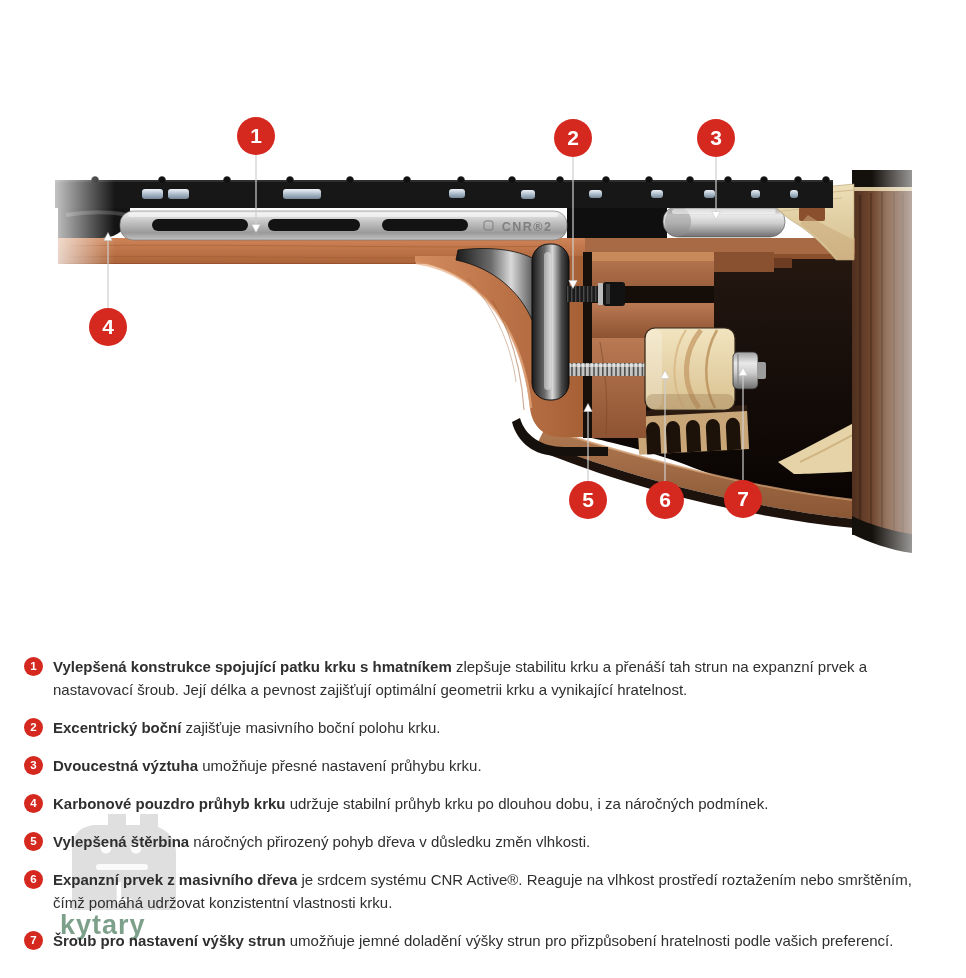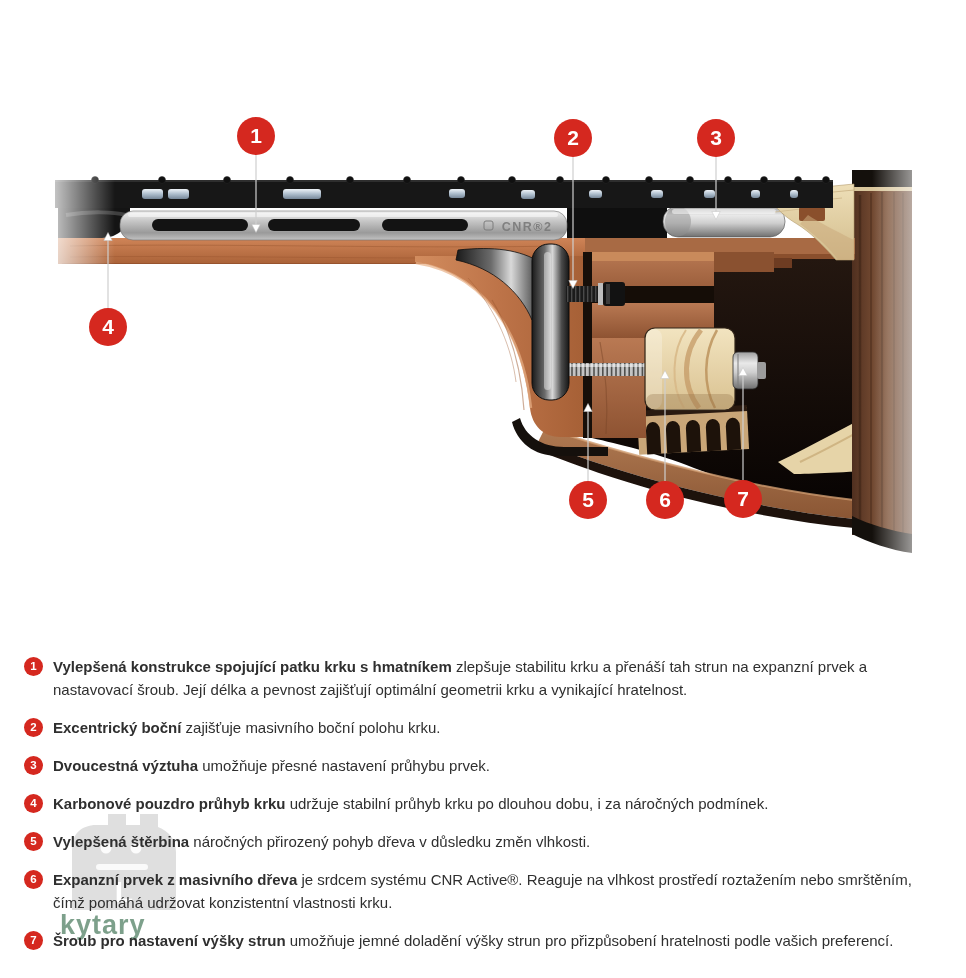--- a/index.html
+++ b/index.html
@@ -356,21 +356,21 @@
     <li>
       <span class="badge">1</span>
       <p class="ltext"><b>Vylepšená konstrukce spojující patku krku s hmatníkem</b><span> zlepšuje stabilitu krku a přenáší tah strun na expanzní prvek a nastavovací šroub. Její délka a pevnost zajišťují optimální geometrii krku a vynikající hratelnost.</span></p>
     </li>
     <li>
       <span class="badge">2</span>
       <p class="ltext"><b>Excentrický boční</b><span> zajišťuje masivního boční polohu krku.</span></p>
     </li>
     <li>
       <span class="badge">3</span>
-      <p class="ltext"><b>Dvoucestná výztuha</b><span> umožňuje přesné nastavení průhybu prvek.</span></p>
+      <p class="ltext"><b>Dvoucestná výztuha</b><span> umožňuje přesné nastavení průhybu krku.</span></p>
     </li>
     <li>
       <span class="badge">4</span>
       <p class="ltext"><b>Karbonové pouzdro průhyb krku</b><span> udržuje stabilní průhyb krku po dlouhou dobu, i za náročných podmínek.</span></p>
     </li>
     <li>
       <span class="badge">5</span>
       <p class="ltext"><b>Vylepšená štěrbina</b><span> náročných přirozený pohyb dřeva v důsledku změn vlhkosti.</span></p>
     </li>
     <li>

